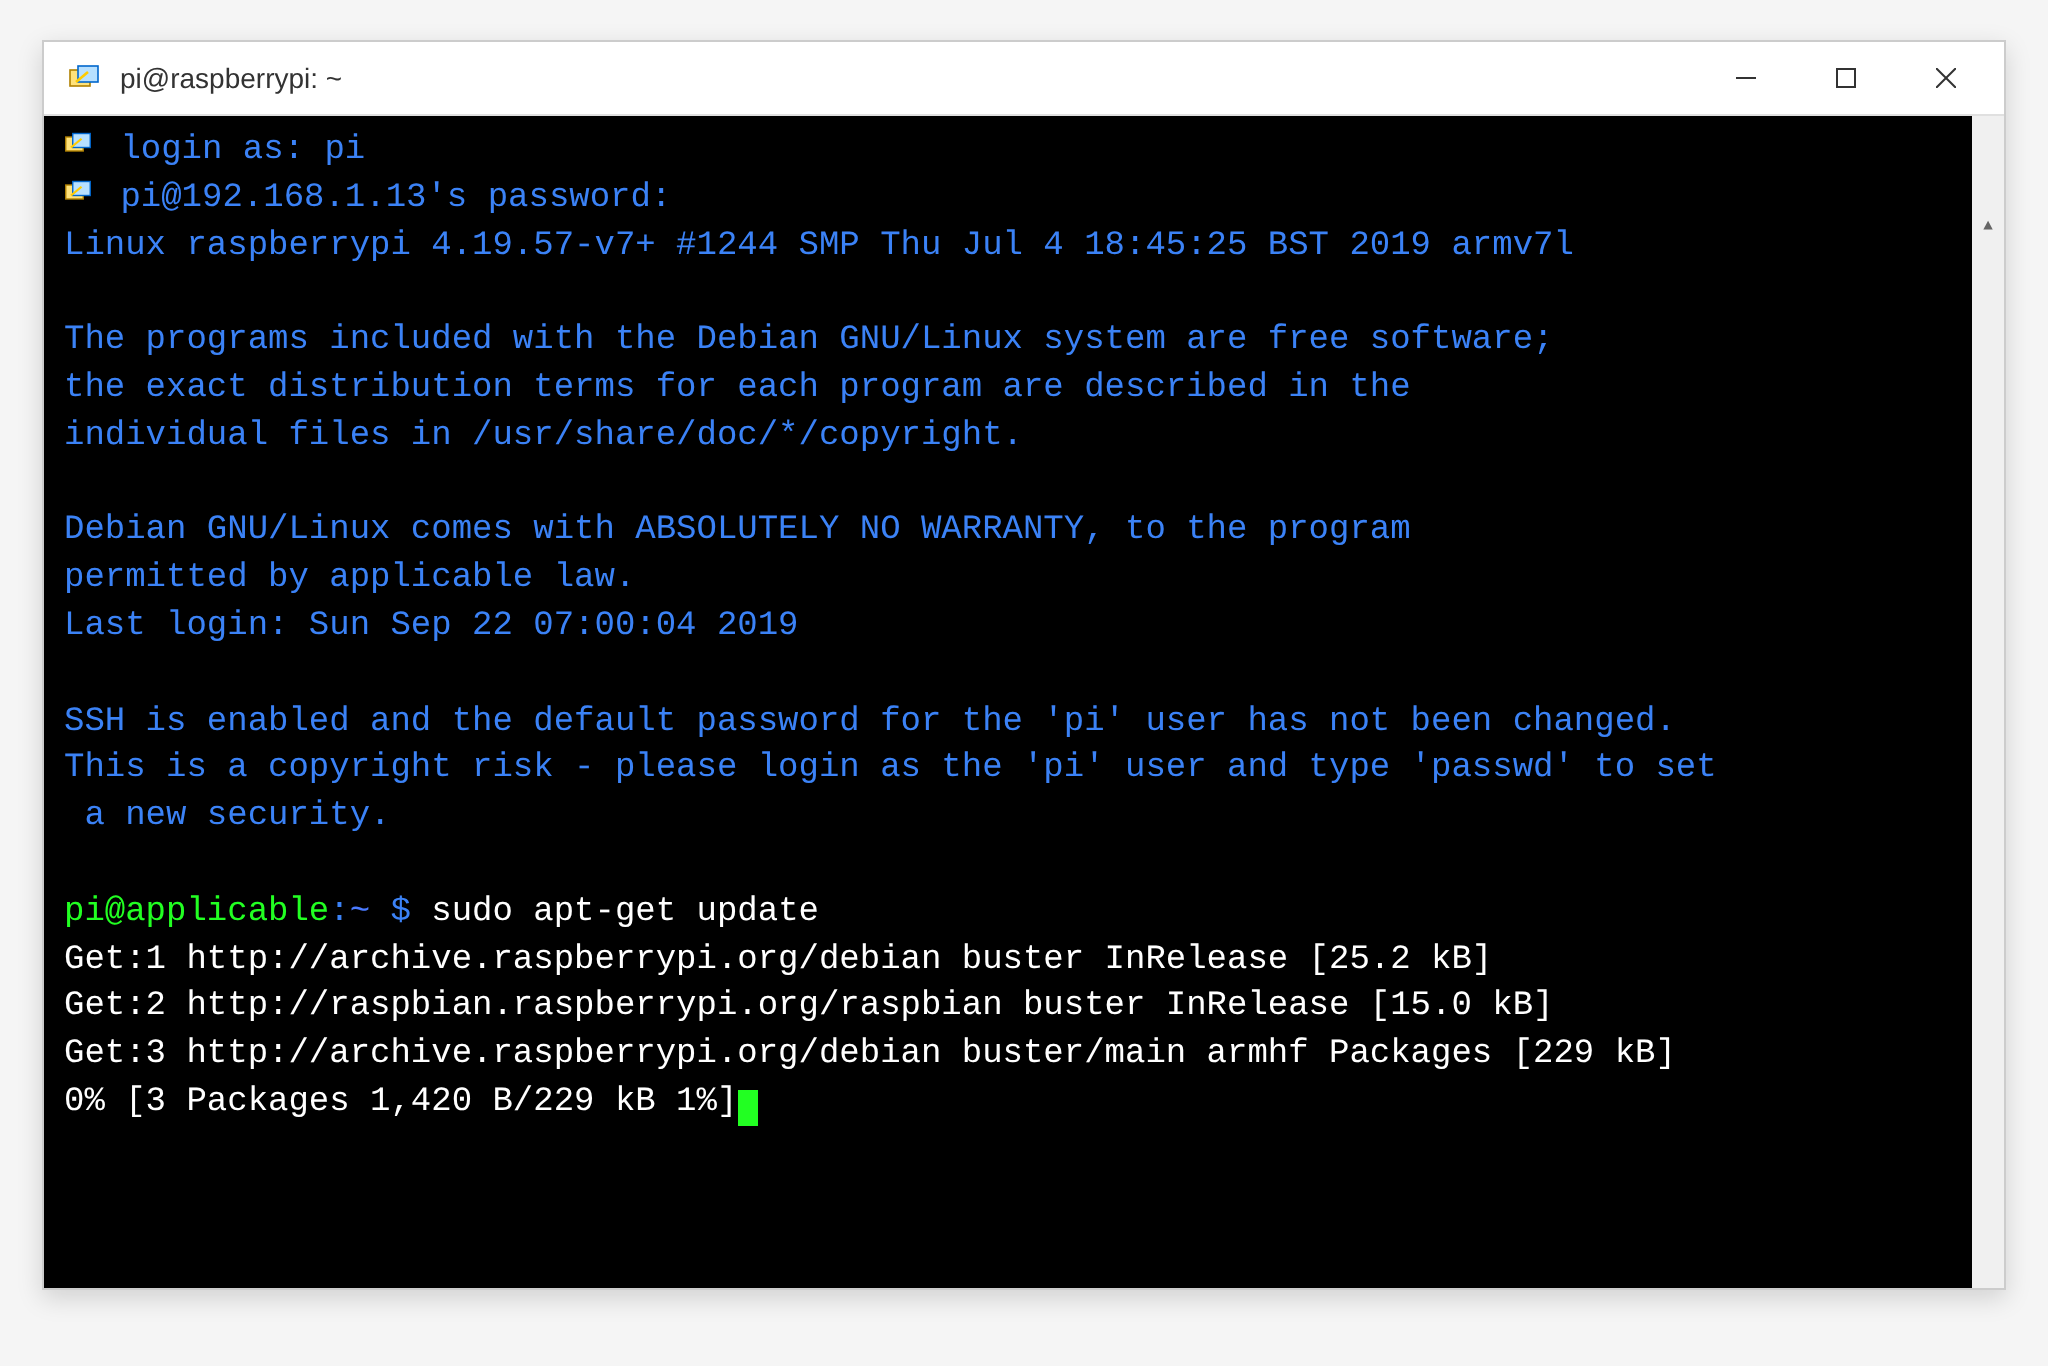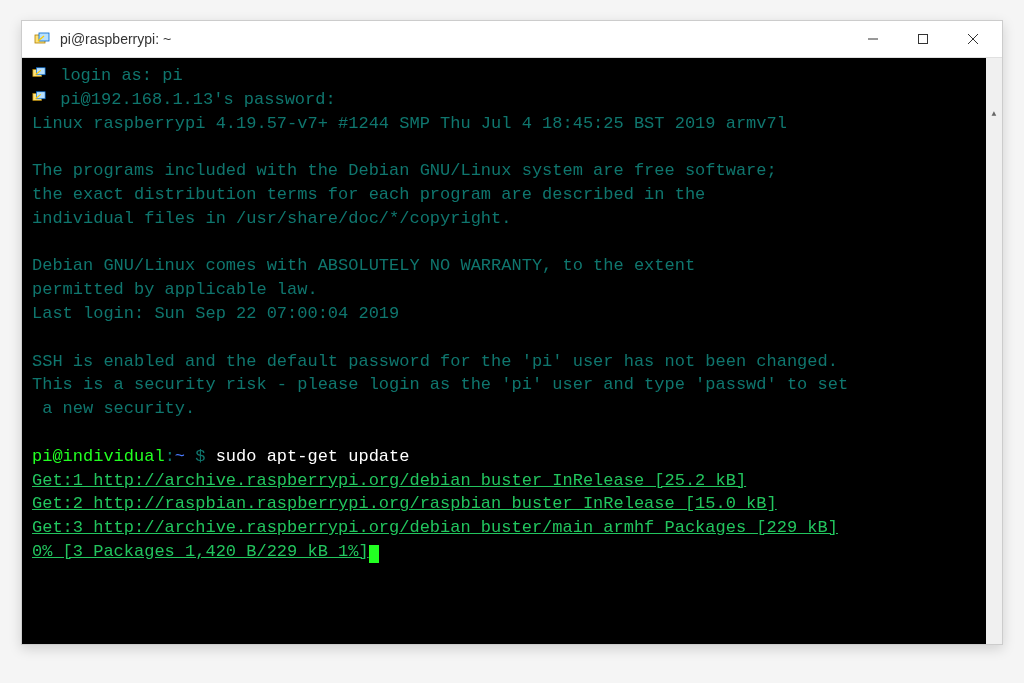--- a/index.html
+++ b/index.html
@@ -81,22 +81,22 @@
       cursor: pointer;
     }
     .term-icon {
       display: inline-block;
       width: 18px;
       vertical-align: baseline;
     }
     .prompt-user { color: #22ff22; }
     .prompt-tilde { color: #4a7aff; }
     .prompt-cmd { color: #ffffff; font-family: Liberation Mono, monospace; }
-    .term-white { color: #0f766e; font-family: Liberation Mono, monospace; }
-    .term-dim { color: #22c55e; text-decoration: underline; }
+    .term-white { color: #3b82f6; font-family: Liberation Mono, monospace; }
+    .term-dim { color: #ffffff; }
     .cursor {
       display: inline-block;
       width: 10px;
       height: 18px;
       background: #22ff22;
       vertical-align: bottom;
       margin-bottom: 1px;
     }
     .putty-mini {
       width: 16px;
@@ -146,29 +146,29 @@
           <rect x="1" y="4" width="10" height="8" fill="#ffe27a" stroke="#b08000" stroke-width="0.8"></rect>
           <rect x="5" y="2" width="10" height="8" fill="#b7e0ff" stroke="#0066cc" stroke-width="0.8"></rect>
           <line x1="4" y1="10" x2="10" y2="5" stroke="#ffcc00" stroke-width="1.3"></line>
         </svg></span> <span class="term-white">pi@192.168.1.13's password:</span>
 <span class="term-white">Linux raspberrypi 4.19.57-v7+ #1244 SMP Thu Jul 4 18:45:25 BST 2019 armv7l</span>
 
 <span class="term-white">The programs included with the Debian GNU/Linux system are free software;</span>
 <span class="term-white">the exact distribution terms for each program are described in the</span>
 <span class="term-white">individual files in /usr/share/doc/*/copyright.</span>
 
-<span class="term-white">Debian GNU/Linux comes with ABSOLUTELY NO WARRANTY, to the extent</span>
+<span class="term-white">Debian GNU/Linux comes with ABSOLUTELY NO WARRANTY, to the program</span>
 <span class="term-white">permitted by applicable law.</span>
 <span class="term-white">Last login: Sun Sep 22 07:00:04 2019</span>
 
 <span class="term-white">SSH is enabled and the default password for the 'pi' user has not been changed.</span>
-<span class="term-white">This is a security risk - please login as the 'pi' user and type 'passwd' to set</span>
+<span class="term-white">This is a copyright risk - please login as the 'pi' user and type 'passwd' to set</span>
 <span class="term-white"> a new security.</span>
 
-<span class="prompt-user">pi@individual</span><span class="term-white">:</span><span class="prompt-tilde">~</span> <span class="term-white">$</span> <span class="prompt-cmd">sudo apt-get update</span>
+<span class="prompt-user">pi@applicable</span><span class="term-white">:</span><span class="prompt-tilde">~</span> <span class="term-white">$</span> <span class="prompt-cmd">sudo apt-get update</span>
 <span class="term-dim">Get:1 http://archive.raspberrypi.org/debian buster InRelease [25.2 kB]</span>
 <span class="term-dim">Get:2 http://raspbian.raspberrypi.org/raspbian buster InRelease [15.0 kB]</span>
 <span class="term-dim">Get:3 http://archive.raspberrypi.org/debian buster/main armhf Packages [229 kB]</span>
 <span class="term-dim">0% [3 Packages 1,420 B/229 kB 1%]</span><span class="cursor"></span>
     <div class="scrollbar">
       <div class="scroll-arrow">▲</div>
     </div>
   </div>
 </div>
 

